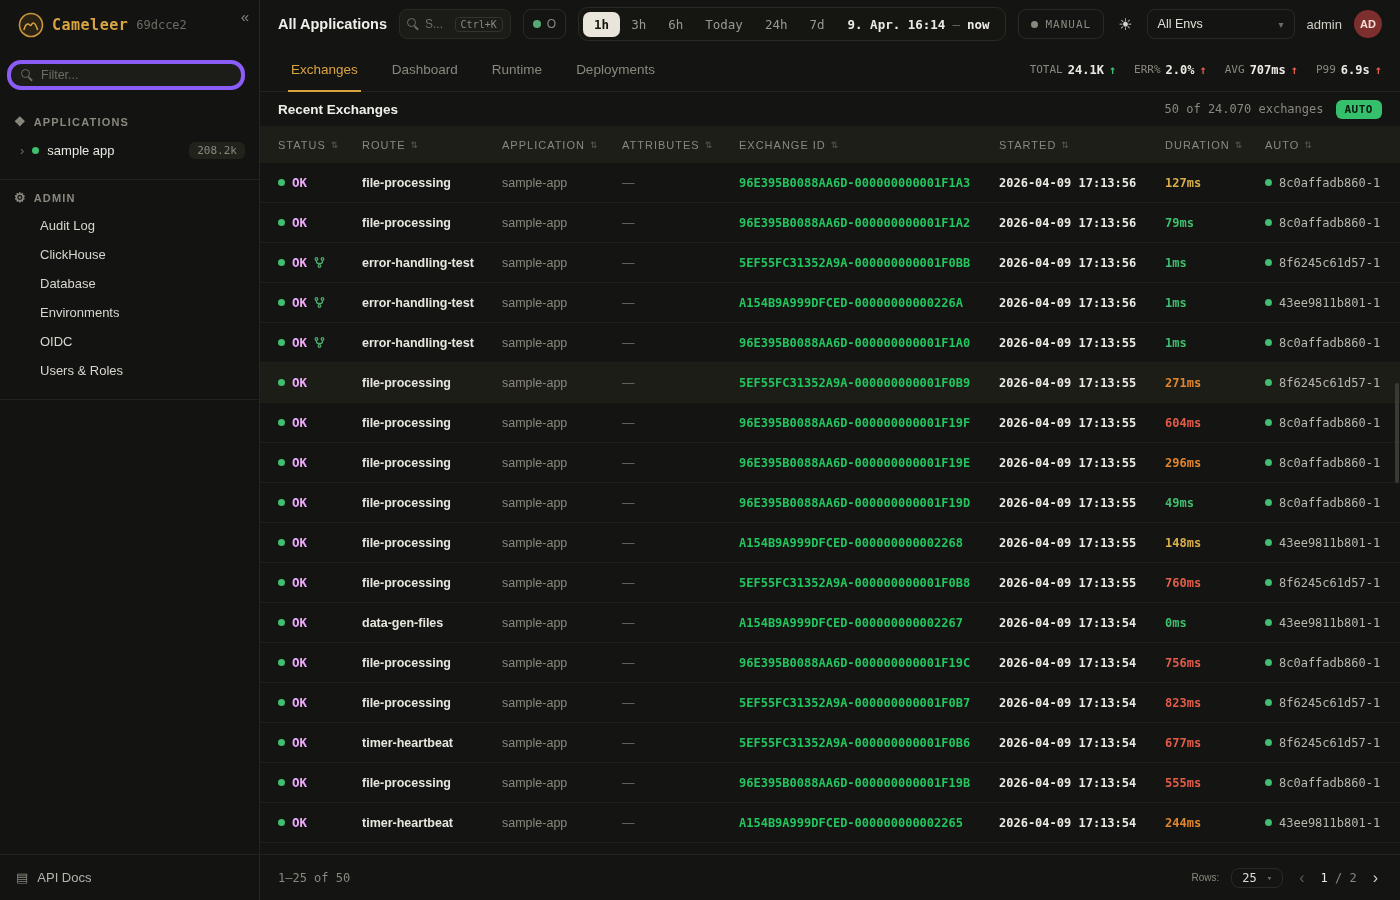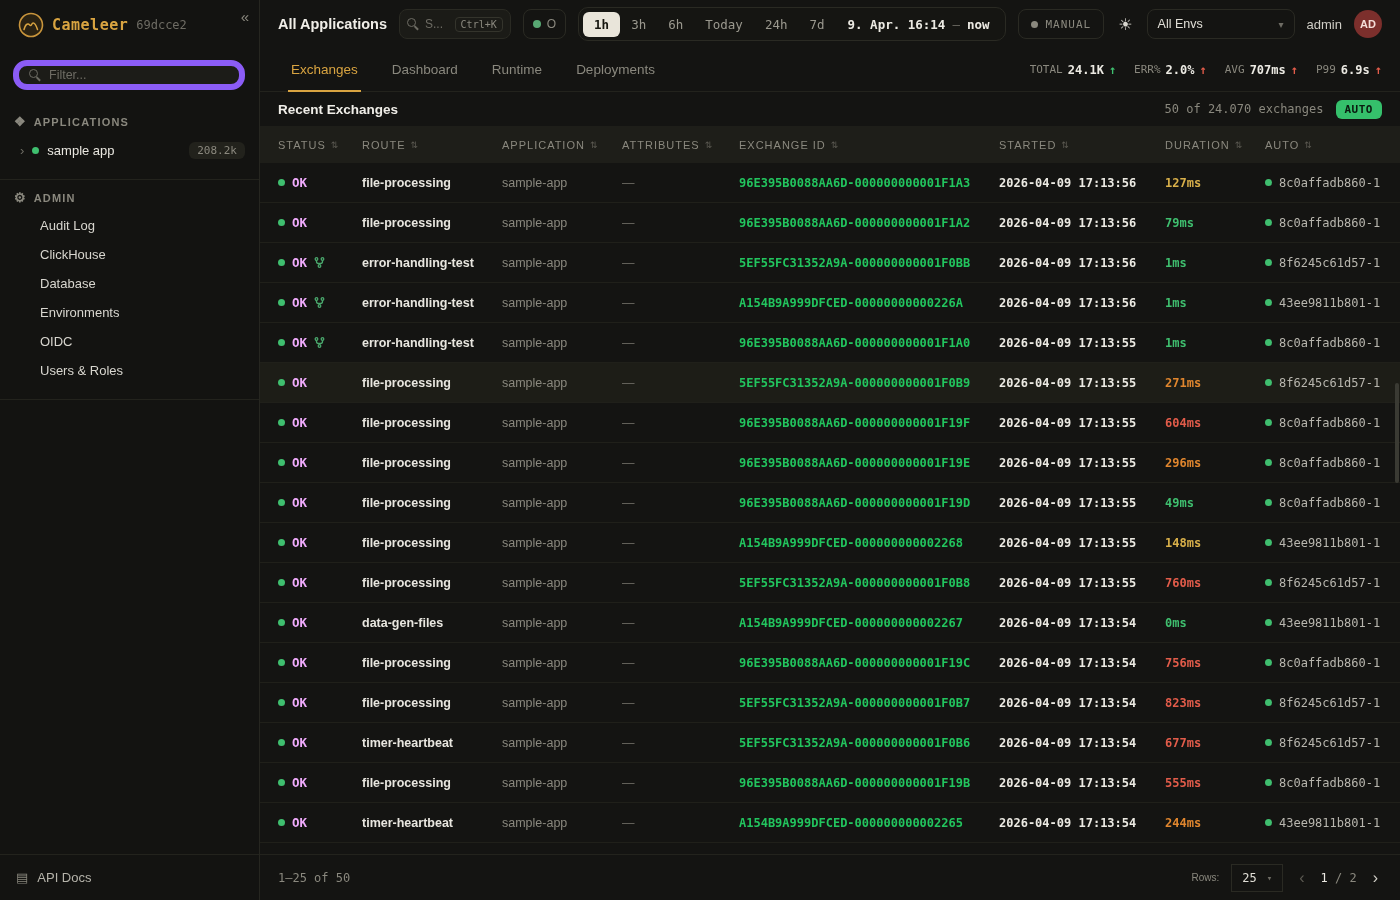--- a/index.html
+++ b/index.html
@@ -12,21 +12,21 @@
   }
   .mono { font-family:"DejaVu Sans Mono", monospace; }
   .app { display:flex; width:1400px; height:900px; }
 
   
   .sidebar { width:260px; min-width:260px; background:#131311; border-right:1px solid #262620; display:flex; flex-direction:column; }
   .side-head { height:50px; display:flex; align-items:center; padding:0 18px; gap:8px; position:relative; }
   .brand { font-family:"DejaVu Sans Mono", monospace; font-weight:bold; color:#d9a441; font-size:15px; letter-spacing:.5px; }
   .build { color:#6e6c64; font-family:"DejaVu Sans Mono", monospace; font-size:12px; }
   .collapse-btn { position:absolute; right:10px; top:8px; color:#8a887e; font-size:15px; cursor:pointer; }
-  .filter-box { margin:10px 14px 14px 13px; height:30px; background:#1c1c18; border:6px solid #8b5cf6; border-radius:14px; display:flex; align-items:center; padding:0 10px; gap:8px; }
+  .filter-box { margin:10px 14px 14px 7px; height:30px; background:#1c1c18; border:4px solid #8b5cf6; border-radius:14px; display:flex; align-items:center; padding:0 10px; gap:8px; }
   .filter-box input { background:transparent; border:none; outline:none; color:#cfcdc5; font-size:12.5px; width:100%; font-family:"Liberation Sans", sans-serif; }
   .filter-box input::placeholder { color:#6e6c64; }
   .mag { width:12px; height:12px; position:relative; display:inline-block; flex:none; }
   .mag::before { content:""; position:absolute; width:7px; height:7px; border:1.5px solid #6e6c64; border-radius:50%; top:0; left:0; }
   .mag::after { content:""; position:absolute; width:5px; height:1.5px; background:#6e6c64; transform:rotate(45deg); top:9px; left:7px; }
   .section { padding:4px 0 12px 0; }
   .section-title { display:flex; align-items:center; gap:8px; padding:6px 14px; color:#8a887e; font-size:11px; letter-spacing:1.2px; font-weight:bold; }
   .section-title .s-ico { font-size:13px; color:#8a887e; letter-spacing:0; }
   .apps-section { border-bottom:1px solid #23231d; padding-bottom:14px; }
   .admin-section { border-bottom:1px solid #23231d; padding-bottom:14px; }
@@ -46,21 +46,21 @@
 
   .topbar { height:48px; display:flex; align-items:center; padding:15px 18px; gap:12px; }
   .page-title { font-weight:bold; font-size:14.5px; color:#f0eee8; white-space:nowrap; }
   .searchbox { width:120px; height:30px; background:#1b1b17; border:1px solid #2a2a23; border-radius:8px; display:flex; align-items:center; gap:6px; padding:0 7px; color:#6e6c64; }
   .searchbox .ph { font-size:12px; overflow:hidden; white-space:nowrap; flex:1; }
   .kbd { border:1px solid #34342c; border-radius:4px; padding:1px 5px; font-size:10px; font-family:"DejaVu Sans Mono", monospace; color:#8a887e; white-space:nowrap; }
   .err-toggle { height:30px; border:1px solid #2a2a23; border-radius:8px; display:flex; align-items:center; gap:6px; padding:0 9px; color:#8a887e; font-size:12px; cursor:pointer; }
   .err-toggle .dot { width:8px; height:8px; background:#58a873; }
   .time-group { height:34px; border:1px solid #2a2a23; border-radius:10px; display:flex; align-items:center; background:#15151280; padding:0 4px; }
   .trange { border:none; background:transparent; color:#9a988e; font-size:12.5px; font-family:"DejaVu Sans Mono", monospace; padding:5px 11px; border-radius:7px; cursor:pointer; white-space:nowrap; }
-  .trange.active { background:#e9e5da; color:#16160f; font-weight:bold;border-radius:6px; }
+  .trange.active { background:#e9e5da; color:#16160f; font-weight:bold; }
   .date-range { display:flex; align-items:center; gap:7px; padding:0 12px; font-family:"DejaVu Sans Mono", monospace; font-size:12.5px; white-space:nowrap; }
   .date-range .d-strong { color:#eceae3; font-weight:bold; }
   .date-range .d-sep { color:#6e6c64; }
   .right-cluster { margin-left:auto; display:flex; align-items:center; gap:12px; }
   .manual-btn { height:30px; border:1px solid #2a2a23; border-radius:8px; background:transparent; display:flex; align-items:center; gap:7px; padding:0 12px; color:#8a887e; font-size:11px; letter-spacing:1px; font-family:"DejaVu Sans Mono", monospace; cursor:pointer; }
   .manual-btn .dot { width:7px; height:7px; background:#8a887e; }
   .theme-btn { background:transparent; border:none; color:#d8d6cf; font-size:16px; cursor:pointer; padding:0 2px; }
   .env-select { height:30px; min-width:148px; border:1px solid #2a2a23; border-radius:8px; display:flex; align-items:center; justify-content:space-between; gap:10px; padding:0 10px; font-size:12.5px; color:#e0ded6; cursor:pointer; }
   .env-select .caret { color:#6e6c64; font-size:10px; }
   .user-name { color:#cfcdc5; font-size:13px; }
@@ -101,21 +101,21 @@
   .c-exid { font-family:"DejaVu Sans Mono", monospace; font-size:12px; font-weight:bold; color:#22c55e; }
   .c-started { font-family:"DejaVu Sans Mono", monospace; font-size:12px; font-weight:bold; color:#eceae3; }
   .c-duration { font-family:"DejaVu Sans Mono", monospace; font-size:12px; font-weight:bold; }
   .dur-green { color:#3fbf6f; } .dur-amber { color:#d9b04a; } .dur-orange { color:#e0862e; } .dur-red { color:#e25c4a; }
   .c-agent { display:flex; align-items:center; gap:7px; font-family:"DejaVu Sans Mono", monospace; font-size:12px; color:#b8b6ae; }
 
   .table-foot { margin-top:auto; height:46px; border-top:1px solid #23231d; display:flex; align-items:center; padding:0 18px; }
   .range-label { color:#8a887e; font-family:"DejaVu Sans Mono", monospace; font-size:12px; }
   .foot-right { margin-left:auto; display:flex; align-items:center; gap:12px; }
   .rows-label { color:#8a887e; font-size:10px; }
-  .rows-select { height:28px; border:1px solid #2a2a23; border-radius:0; display:flex; align-items:center; gap:10px; padding:0 10px; font-family:"DejaVu Sans Mono", monospace; font-size:12px; color:#e0ded6; cursor:pointer; }
+  .rows-select { height:20px; border:1px solid #2a2a23; border-radius:8px; display:flex; align-items:center; gap:10px; padding:0 10px; font-family:"DejaVu Sans Mono", monospace; font-size:12px; color:#e0ded6; cursor:pointer; }
   .rows-select .caret { color:#6e6c64; font-size:9px; }
   .pg-btn { background:transparent; border:none; font-size:16px; cursor:pointer; padding:0 4px; }
   .pg-prev { color:#5c5a52; } .pg-next { color:#cfcdc5; }
   .pg-nums { font-family:"DejaVu Sans Mono", monospace; font-size:12px; color:#8a887e; }
   .pg-nums .cur { color:#eceae3; }
 
   .vscroll-thumb { position:absolute; right:1px; top:383px; width:4px; height:100px; background:#3a3a33; border-radius:2px; }
 </style>
 </head>
 <body>

